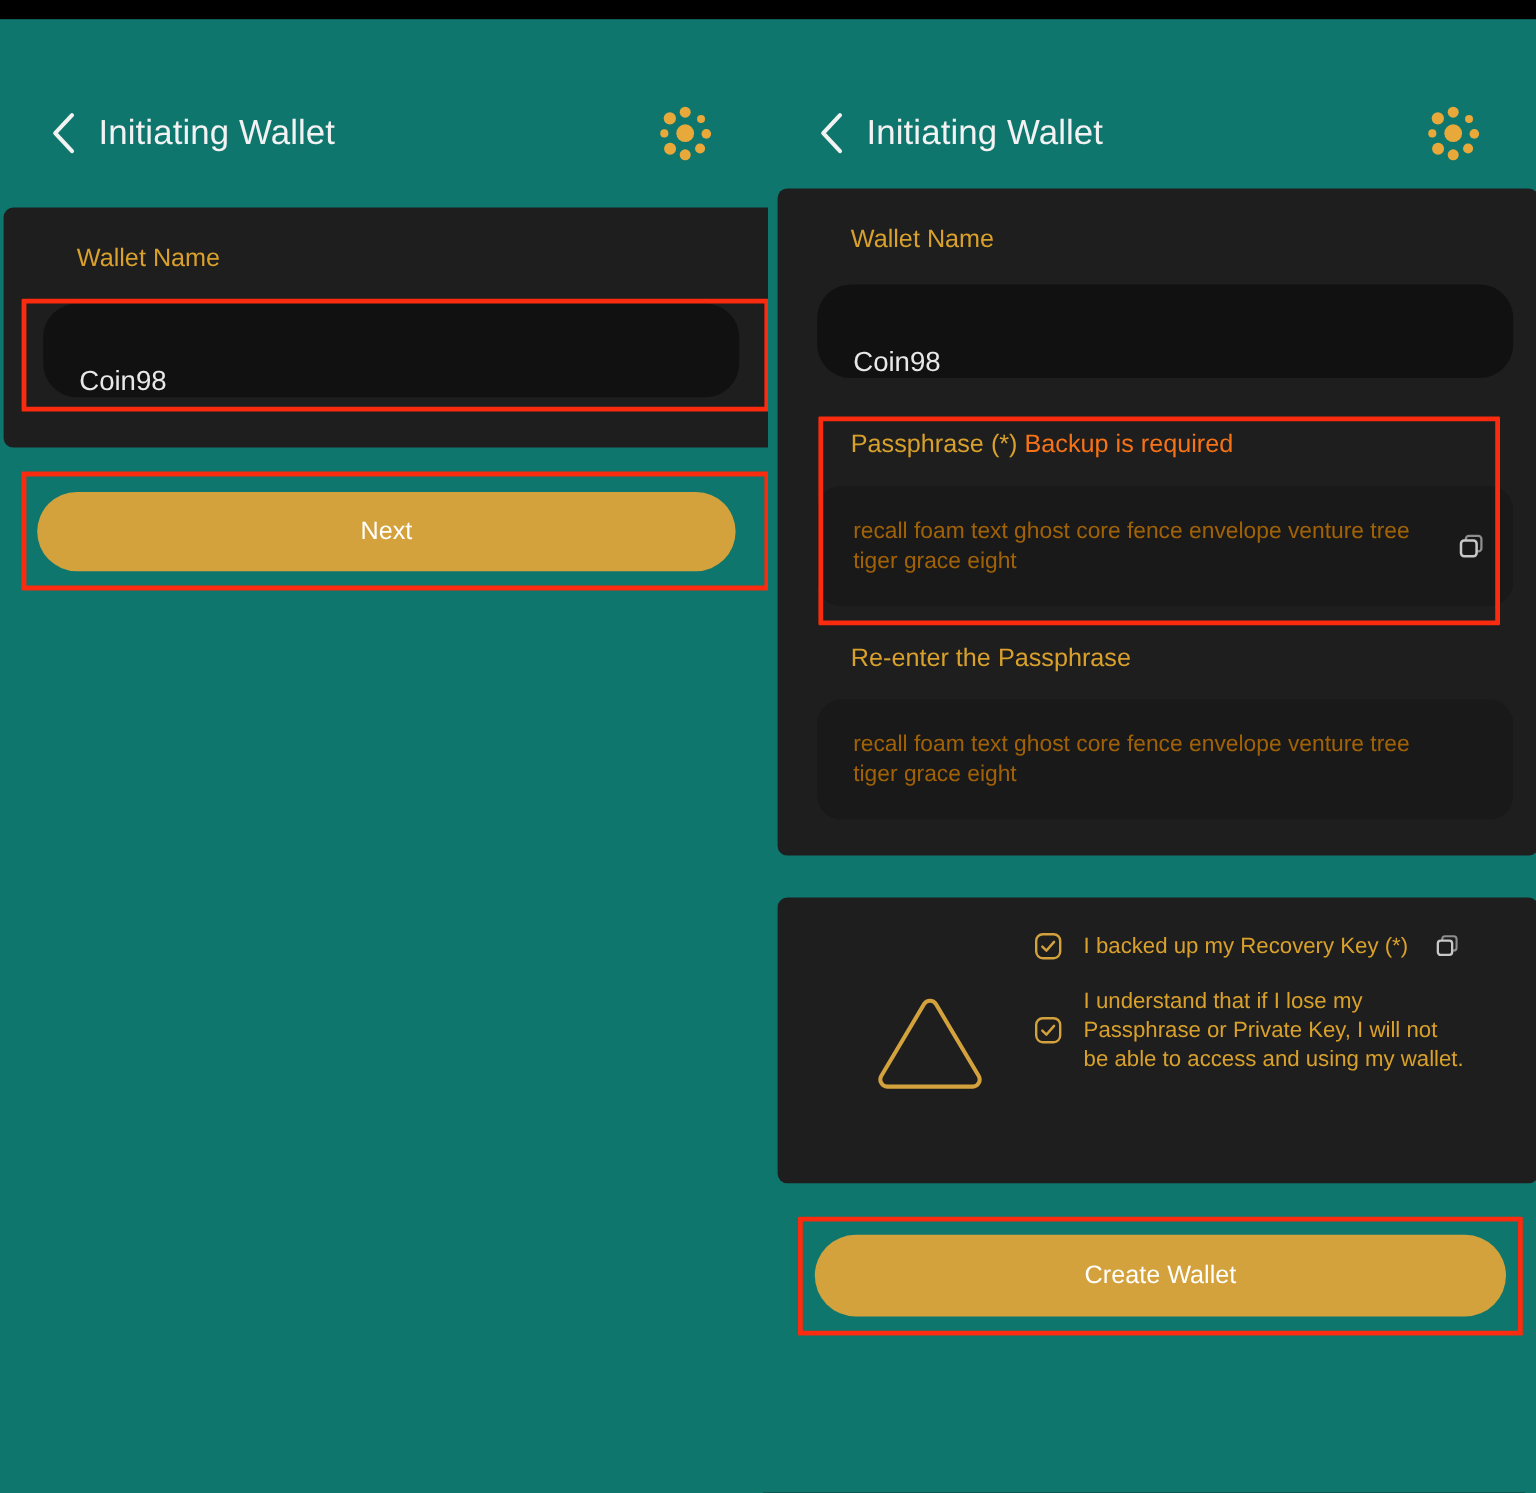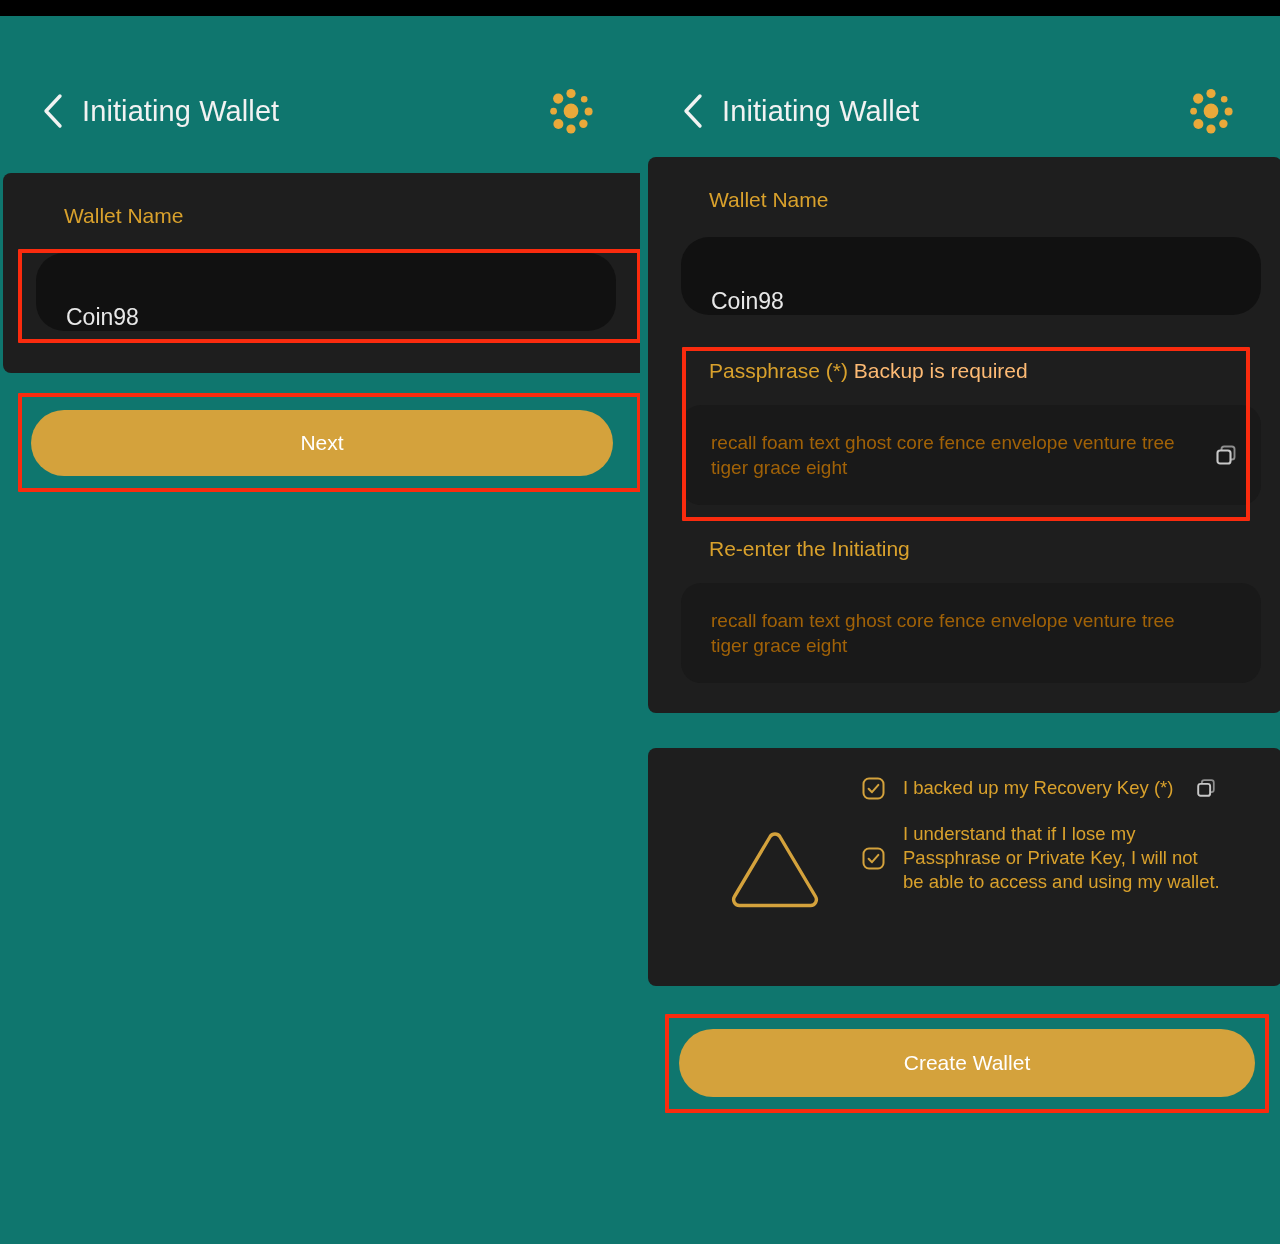--- a/index.html
+++ b/index.html
@@ -101,21 +101,21 @@
 
   
   .field-label {
     position: absolute;
     font-size: 21px;
     font-weight: 400;
     color: #d9a12c;
     white-space: nowrap;
   }
   .label-red {
-    color: #fdba74;
+    color: #f97316;
   }
 
   
   .input-pill {
     position: absolute;
     background: #111111;
     border-radius: 28px;
     display: flex;
     align-items: flex-end;
   }
@@ -313,21 +313,21 @@
     <div class="input-box" style="left:33px; top:248px; width:580px; height:100px;">
       <span class="value">recall foam text ghost core fence envelope venture tree tiger grace eight</span>
       <span class="copy-btn">
         <svg width="24" height="24" viewBox="0 0 24 24">
           <rect x="7.5" y="3.5" width="13" height="13" rx="2.6" ry="2.6" fill="none" stroke="#8e8e8e" stroke-width="1.9"></rect>
           <rect x="3.5" y="7.5" width="13" height="13" rx="2.6" ry="2.6" fill="#191919" stroke="#c8c8c8" stroke-width="2.1"></rect>
         </svg>
       </span>
     </div>
 
-    <div class="field-label" style="left:61px; top:380px;">Re-enter the Initiating</div>
+    <div class="field-label" style="left:61px; top:380px;">Re-enter the Passphrase</div>
     <div class="input-box" style="left:33px; top:426px; width:580px; height:100px;">
       <span class="value">recall foam text ghost core fence envelope venture tree tiger grace eight</span>
     </div>
   </div>
 
   <div class="card card-right-terms"></div>
 
   <div class="warn-triangle">
     <svg width="96" height="86" viewBox="0 0 96 86">
       <path d="M43.2 8.5 C45.4 5.1 50.6 5.1 52.8 8.5 L88.5 68.5 C90.8 72.3 88.2 77.5 83.7 77.5 L12.3 77.5 C7.8 77.5 5.2 72.3 7.5 68.5 Z" fill="none" stroke="#d4a23c" stroke-width="3.4" stroke-linejoin="round"></path>

